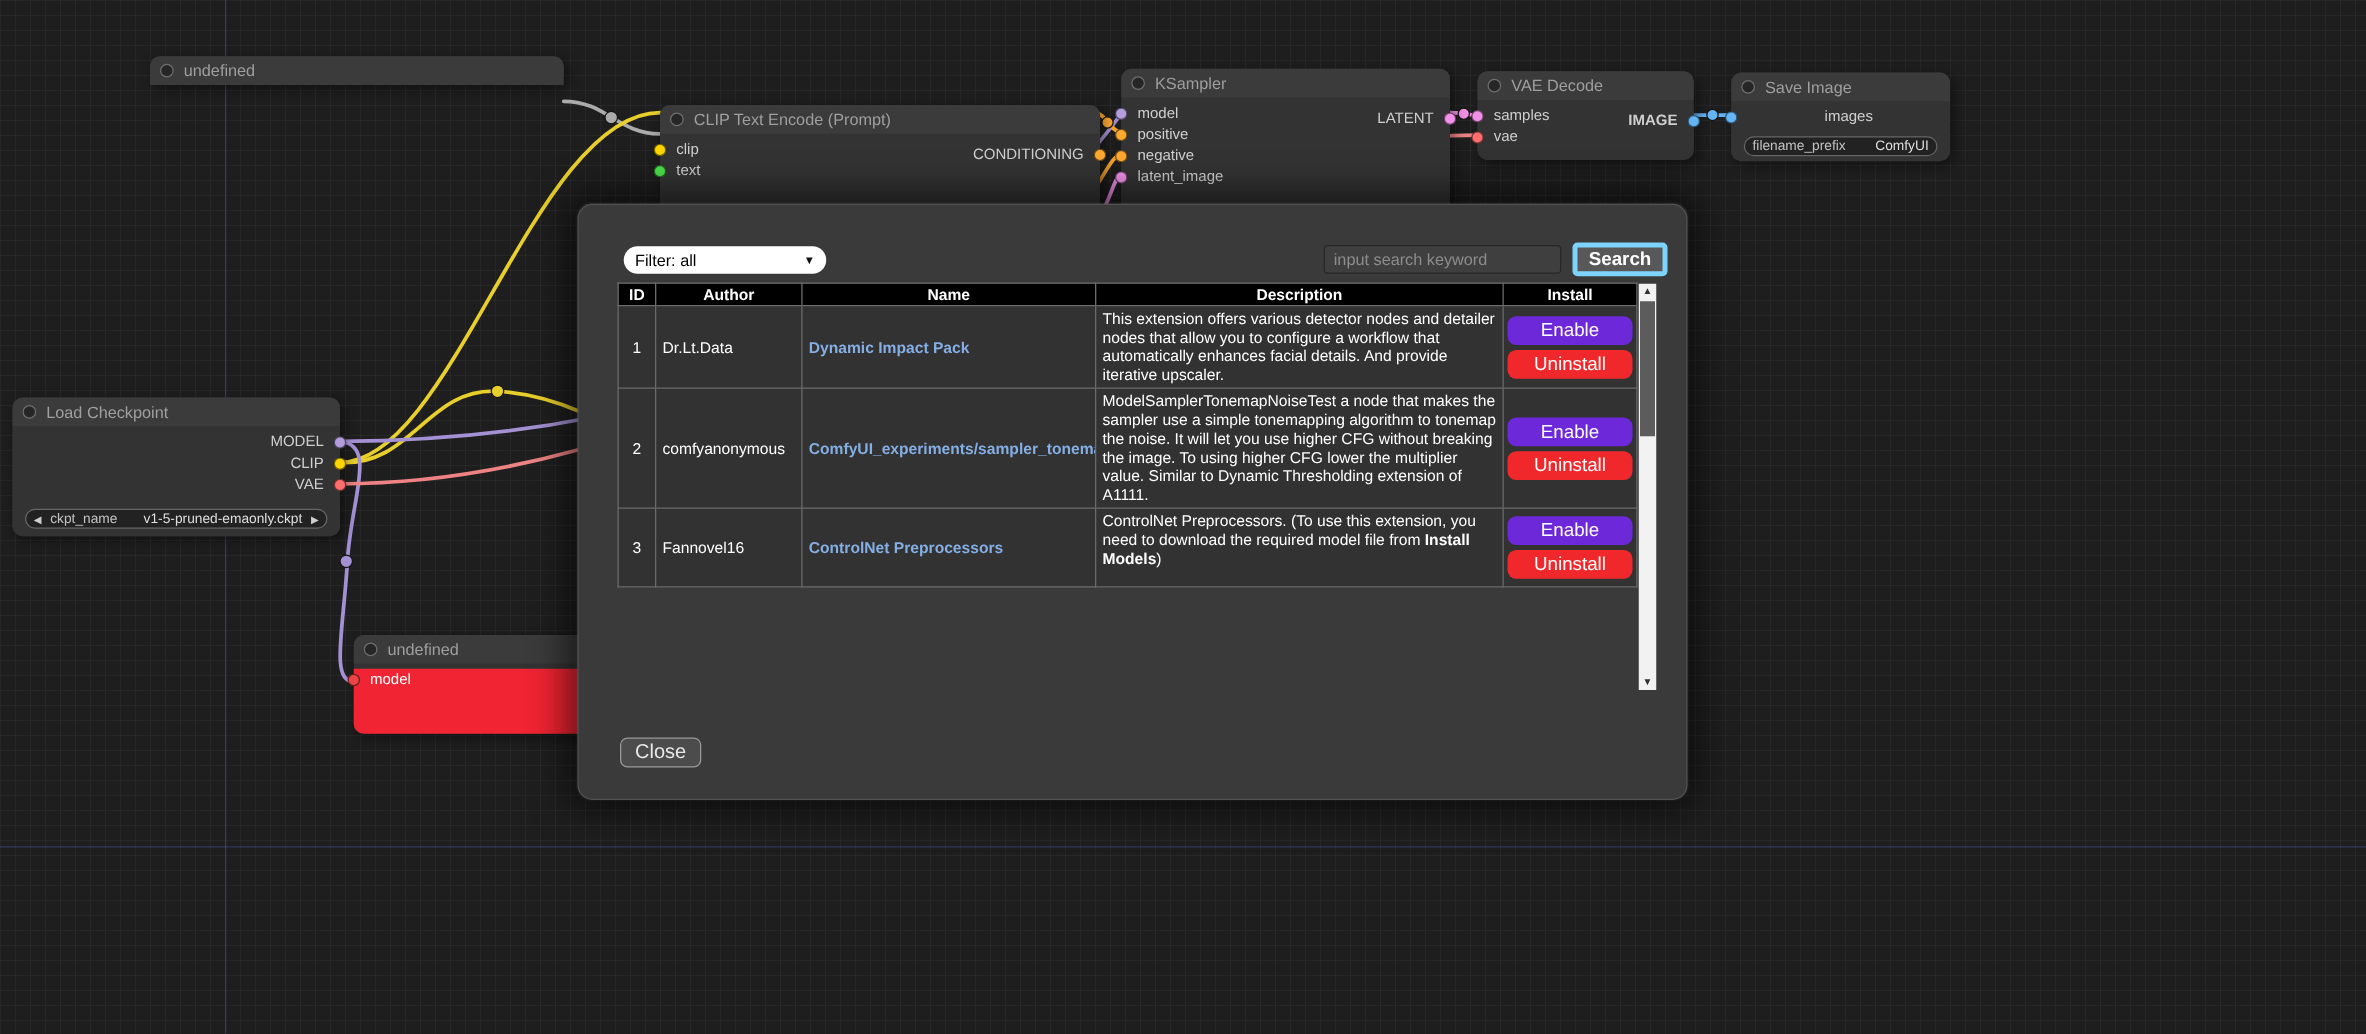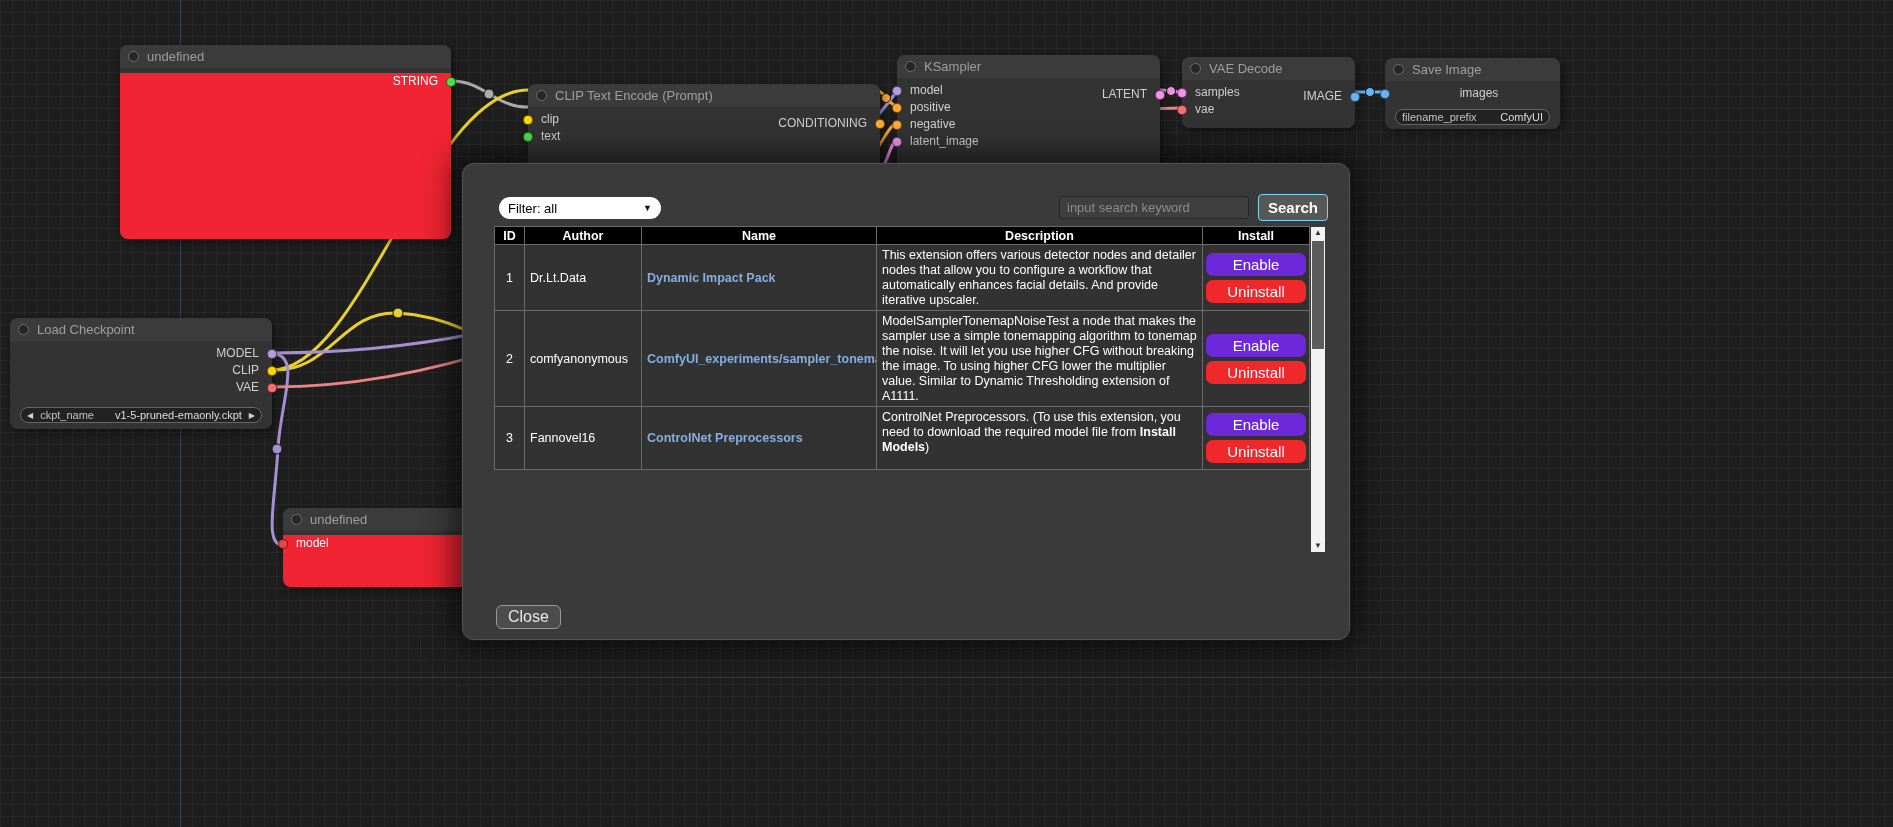--- a/index.html
+++ b/index.html
@@ -53,21 +53,21 @@
         box-shadow:0 0 30px 8px rgba(0,0,0,0.6), 0 0 2px rgba(255,255,255,0.18);}
   .filter-select{position:absolute;left:36px;top:33px;width:162px;height:22px;background:#ffffff;
         color:#000;border-radius:11px;font-size:13px;display:flex;align-items:center;
         padding:0 9px;box-sizing:border-box;cursor:pointer;}
   .filter-select .caret{margin-left:auto;font-size:9px;color:#111;}
   .search-input{position:absolute;left:596px;top:32px;width:190px;height:23px;box-sizing:border-box;
         background:#3f3f3f;border:1px solid #272727;border-radius:3px;color:#cccccc;
         font-size:13px;padding:0 7px;font-family:inherit;}
   .search-input::placeholder{color:#8d8d8d;}
   .search-btn{position:absolute;left:795px;top:30px;height:27px;padding:0 9px;
-        background:#585858;border:1px solid #7dd3fc;border-radius:4px;color:#ffffff;
+        background:#585858;border:4px solid #7dd3fc;border-radius:4px;color:#ffffff;
         font-size:15px;font-weight:bold;font-family:inherit;cursor:pointer;}
   .table-wrap{position:absolute;left:31px;top:62px;width:815px;}
   table.ext-table{border-collapse:collapse;width:815px;table-layout:fixed;}
   .ext-table th{background:#000000;color:#ffffff;border:1px solid #6b6b6b;
         font-size:12.5px;font-weight:bold;padding:1px 2px;height:15px;}
   .ext-table td{border:1px solid #6b6b6b;color:#ffffff;padding:2px 5px;
         vertical-align:middle;background:#323232;font-size:12.5px;}
   td.cell-id{text-align:center;}
   td.cell-name{white-space:nowrap;overflow:hidden;}
   td.cell-name a{color:#84aee4;font-weight:bold;text-decoration:none;cursor:pointer;}
@@ -76,21 +76,21 @@
   .btn-enable,.btn-uninstall{display:block;width:100px;margin:4px auto;border:none;
         border-radius:7px;color:#ffffff;font-size:15px;padding:3px 0;font-family:inherit;cursor:pointer;}
   .btn-enable{background:#6d28d9;}
   .btn-uninstall{background:#f1282b;}
   .scrollbar{position:absolute;left:848px;top:63px;width:14px;height:325px;background:#f2f2f2;}
   .scroll-arrow{position:absolute;left:0;width:14px;height:12px;text-align:center;
         font-size:8px;line-height:12px;color:#333;cursor:pointer;}
   .scroll-arrow.up{top:0;}
   .scroll-arrow.down{bottom:0;}
   .scroll-thumb{position:absolute;left:1px;width:12px;top:14px;height:108px;background:#5c5c5c;cursor:pointer;}
-  .close-btn{position:absolute;left:33px;top:441px;padding:2px 11px;background:#4c4c4c;
+  .close-btn{position:absolute;left:33px;top:426px;padding:2px 11px;background:#4c4c4c;
         border:1px solid #9a9a9a;border-radius:6px;color:#e8e8e8;font-size:16px;
         font-family:inherit;cursor:pointer;}
 </style>
 </head>
 <body>
 
 <div class="axis v"></div>
 <div class="axis h"></div>
 
 <svg id="links" width="1893" height="827" viewBox="0 0 1893 827">
@@ -111,26 +111,20 @@
   <circle cx="1171" cy="91" r="4.5" fill="#f291e8"></circle>
   <path d="M1355,92 C1366,92 1374,92 1385,92" stroke="#64b5f6"></path>
   <circle cx="1370" cy="92" r="4.5" fill="#64b5f6"></circle>
 </svg>
 
 <div class="node" style="left:120px;top:45px;width:331px;">
   <div class="node-title">
     <span class="collapse-dot"></span>
     <span>undefined</span>
   </div>
-  <div class="node-body red" style="height:166px;">
-    <div class="slot out" style="padding-top:0;margin-top:5px;">
-      <span>STRING</span>
-      <span class="dot" style="background:#4ae04a;"></span>
-    </div>
-  </div>
 </div>
 
 <div class="node" style="left:528px;top:44px;width:352px;margin-top:40px;">
   <div class="node-title">
     <span class="collapse-dot"></span>
     <span>CLIP Text Encode (Prompt)</span>
   </div>
   <div class="node-body" style="height:140px;">
     <div class="slot out abs" style="width:160px;">
       <span>CONDITIONING</span>
@@ -181,21 +175,21 @@
     </div>
   </div>
 </div>
 
 <div class="node" style="left:1182px;top:57px;width:173px;">
   <div class="node-title">
     <span class="collapse-dot"></span>
     <span>VAE Decode</span>
   </div>
   <div class="node-body" style="height:44px;">
-    <div class="slot out abs" style="width:70px;">
+    <div class="slot out abs" style="width:70px;font-weight:bold;">
       <span>IMAGE</span>
       <span class="dot" style="background:#64b5f6;"></span>
     </div>
     <div class="slot in" style="margin-top:4px;">
       <span class="dot" style="background:#f291e8;"></span>
       <span>samples</span>
     </div>
     <div class="slot in">
       <span class="dot" style="background:#ff6e6e;"></span>
       <span>vae</span>

